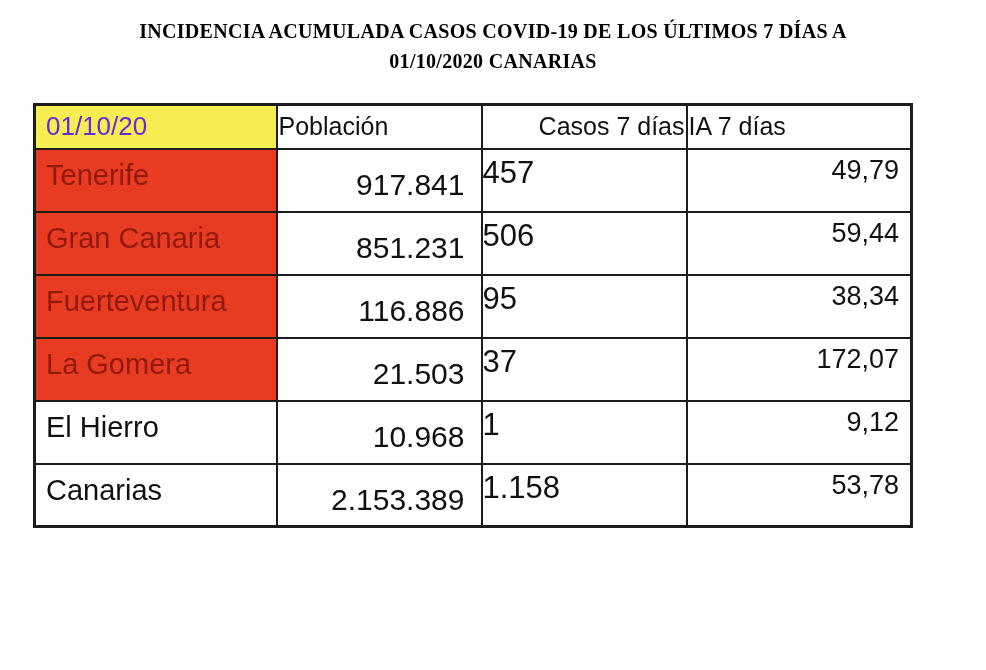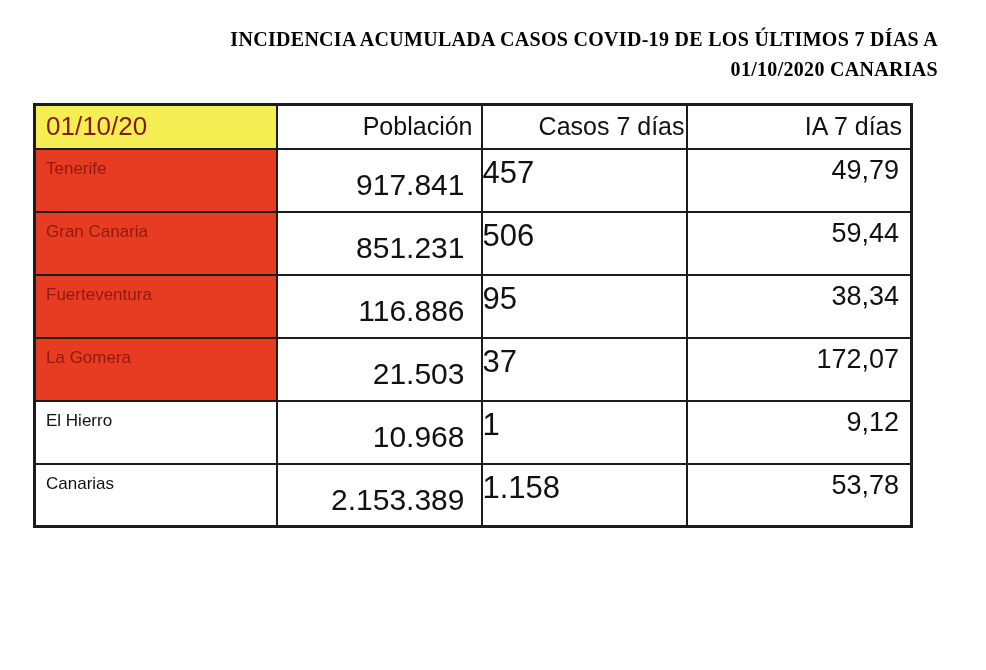--- a/index.html
+++ b/index.html
@@ -23,22 +23,22 @@
     font-family: "Liberation Sans", sans-serif;
     color: var(--text);
     overflow: hidden;
   }
   .title {
     font-family: "Liberation Serif", serif;
     font-weight: bold;
     font-size: 20px;
     line-height: 30px;
     letter-spacing: 0.3px;
-    text-align: right;
-    margin: 8px;
+    text-align: center;
+    margin: 0;
     padding: 16px 40px 0 40px;
     color: #000000;
   }
   table.covid {
     position: absolute;
     left: 33px;
     top: 103px;
     border-collapse: collapse;
     table-layout: fixed;
     border: 3px solid var(--border);
@@ -52,41 +52,41 @@
   thead tr { height: 44px; }
   tbody tr { height: 63px; }
 
   th.date-cell {
     background: var(--yellow);
     text-align: left;
     vertical-align: middle;
     padding-left: 10px;
     font-size: 26px;
     font-weight: 400;
-    color: #7f1d1d;
+    color: #6d28d9;
   }
   th.head-right {
-    text-align: right;
+    text-align: left;
     vertical-align: middle;
-    padding-right: 8px;
+    padding-right: 28px;
     font-size: 25px;
     font-weight: 400;
   }
   th.head-center {
     text-align: right;
     vertical-align: middle;
     font-size: 25px;
     font-weight: 400;
     padding-left: 11px;
   }
   td.island {
     text-align: left;
     vertical-align: top;
     padding: 9px 0 0 10px;
-    font-size: 17px;
+    font-size: 29px;
   }
   tr.highlight td.island {
     background: var(--red);
     color: var(--dark-red);
   }
   td.poblacion {
     text-align: right;
     vertical-align: middle;
     padding: 10px 16px 0 0;
     font-size: 30px;

